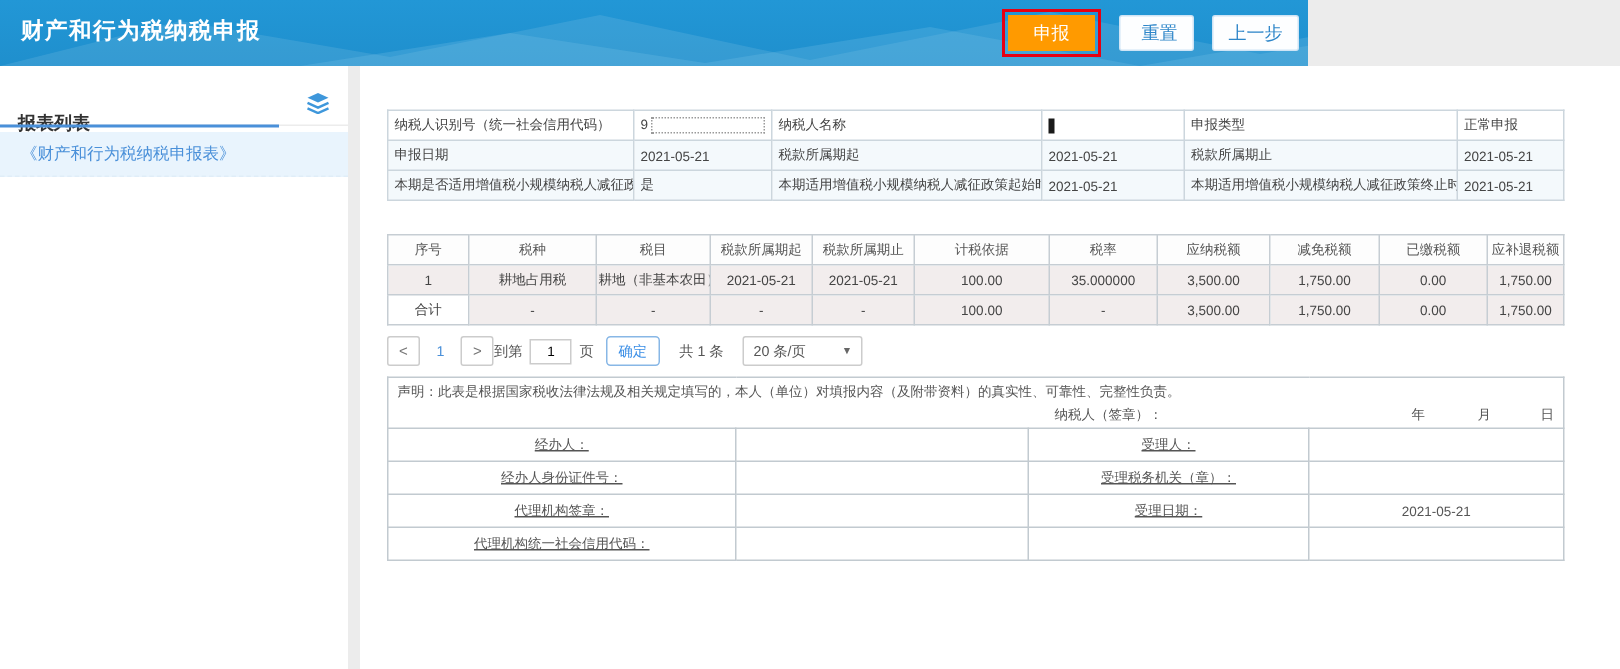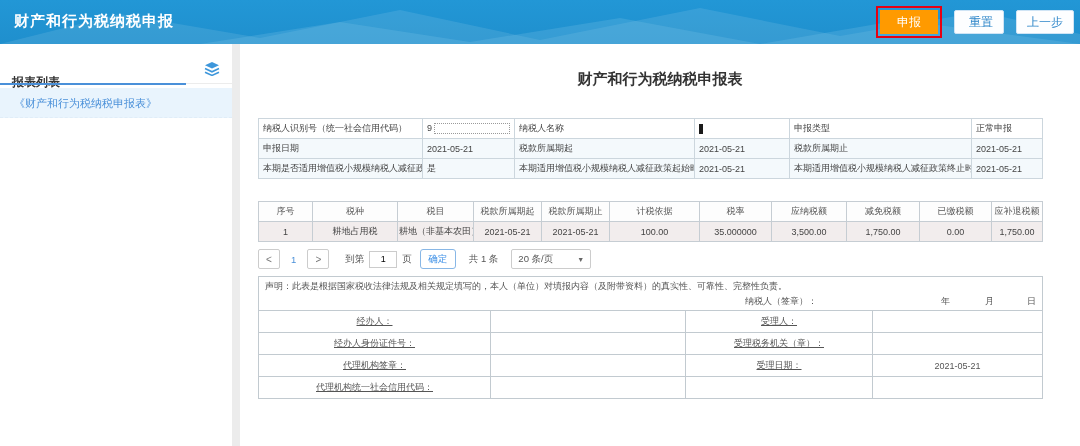--- a/index.html
+++ b/index.html
@@ -1,21 +1,21 @@
 <!DOCTYPE html>
 <html><head>
 <meta charset="utf-8">
 <style>
   * { box-sizing:border-box; margin:0; padding:0; }
   html,body { width:1080px; height:446px; }
   body { position:relative; overflow:hidden; background:#ececec;
          font-family:"Liberation Sans","DejaVu Sans",sans-serif; }
 
   
-  .header { position:absolute; top:0; left:0; width:1080px; height:44px;
+  .header { position:absolute; top:0; left:0; width:872px; height:44px;
             background:linear-gradient(180deg,#2297d6 0%,#1f8fcd 100%); overflow:hidden; }
   .header svg.mountains { position:absolute; left:0; top:0; width:1080px; height:44px; }
   .header-title { position:absolute; left:14px; top:0; line-height:42px; color:#fff;
                   font-size:15px; font-weight:bold; letter-spacing:1px; z-index:2; }
   .header-buttons { position:absolute; right:6px; top:0; height:44px; display:flex;
                     align-items:center; gap:12px; z-index:2; }
   .hl-box { border:2px solid #e60012; padding:2px; display:flex; }
   .btn-submit { width:58px; height:24px; background:#ff9a00; color:#fff; font-size:12px;
                 border:none; cursor:pointer; font-family:inherit; }
   .btn-ghost { height:24px; min-width:50px; padding:0 10px; background:#fdfeff; color:#2e86c9;
@@ -58,37 +58,37 @@
   .data-table tr.data-row td { background:#f2eded; }
   .data-table tr.total-row td { background:#f2eded; }
   .data-table tr.total-row td:first-child { background:#fff; }
 
   
   .pagination { margin-top:7px; display:flex; align-items:center; font-size:9.5px; color:#555; }
   .pg-btn { width:22px; height:20px; border:1px solid #ccc; border-radius:2px; background:#fff;
             color:#777; font-size:10px; display:flex; align-items:center; justify-content:center;
             cursor:pointer; }
   .pg-current { color:#4a90d9; margin:0 11px; }
-  .pg-goto { margin-left:16px; }
+  .pg-goto { }
   .pg-input { width:28px; height:17px; border:1px solid #ccc; text-align:center; font-size:9px;
               margin:0 5px; font-family:inherit; }
   .pg-confirm { margin-left:8px; width:36px; height:20px; border:1px solid #88b7e6; border-radius:3px;
                 color:#3a8ee6; background:#fff; font-size:9.5px; cursor:pointer; font-family:Liberation Mono, monospace; }
   .pg-total { margin-left:13px; }
   .pg-select { margin-left:13px; height:20px; border:1px solid #ccc; border-radius:2px; background:#fff;
                display:flex; align-items:center; gap:24px; padding:0 6px; cursor:pointer; }
   .pg-select .chev { font-size:7px; color:#666; }
 
   
   .decl-table { width:784px; margin-top:7px; font-size:9px; color:#555; }
   .decl-table td { border:1px solid #c2cad0; height:22px; padding:0 4px; }
   .decl-head-cell { padding:3px 6px 2px !important; height:auto !important; }
   .decl-sign-line { position:relative; height:13px; margin-top:2px; }
   .decl-sign-line span { position:absolute; top:0; }
-  .sign-label { left:480px;font-family:Liberation Serif, serif; }
+  .sign-label { left:438px;font-family:Liberation Serif, serif; }
   .y-label { left:676px; } .m-label { left:720px; } .d-label { left:762px; }
   .decl-label { text-align:center; white-space:nowrap; overflow:hidden;text-decoration:underline; }
   .decl-value { text-align:center; }
 </style>
 </head>
 <body>
 
 <div class="header">
   <svg class="mountains" viewBox="0 0 1080 44" preserveAspectRatio="none">
     <polygon points="0,44 120,14 260,38 400,10 540,40 700,8 840,36 980,12 1080,34 1080,44" fill="#ffffff" opacity="0.10"></polygon>
@@ -112,21 +112,20 @@
       <path d="M1 6.6 L8 9.8 L15 6.6" fill="none" stroke="#3e97db" stroke-width="1.6"></path>
       <path d="M1 10.2 L8 13.4 L15 10.2" fill="none" stroke="#3e97db" stroke-width="1.6"></path>
     </svg>
   </div>
   <div class="sidebar-items">
     <div class="sidebar-item active">《财产和行为税纳税申报表》</div>
   </div>
 </div>
 
 <div class="main">
-  <div class="form-title">财产和行为税纳税申报表</div>
 
   <div class="content">
 
     <table class="info-table">
       <colgroup>
         <col style="width:164px">
           <col style="width:92px">
           <col style="width:180px">
         <col style="width:95px">
           <col style="width:182px">
@@ -191,20 +190,33 @@
         </thead>
       <tbody>
           <tr class="data-row">
             <td>1</td>
             <td>耕地占用税</td>
             <td>耕地（非基本农田）</td>
             <td>2021-05-21</td>
             <td>2021-05-21</td>
             <td>100.00</td>
             <td>35.000000</td>
+            <td>3,500.00</td>
+            <td>1,750.00</td>
+            <td>0.00</td>
+            <td>1,750.00</td>
+          </tr>
+          <tr class="total-row">
+            <td>合计</td>
+            <td>-</td>
+            <td>-</td>
+            <td>-</td>
+            <td>-</td>
+            <td>100.00</td>
+            <td>-</td>
             <td>3,500.00</td>
             <td>1,750.00</td>
             <td>0.00</td>
             <td>1,750.00</td>
           </tr>
         </tbody>
     </table>
 
     <div class="pagination">
       <div class="pg-btn">&lt;</div>

